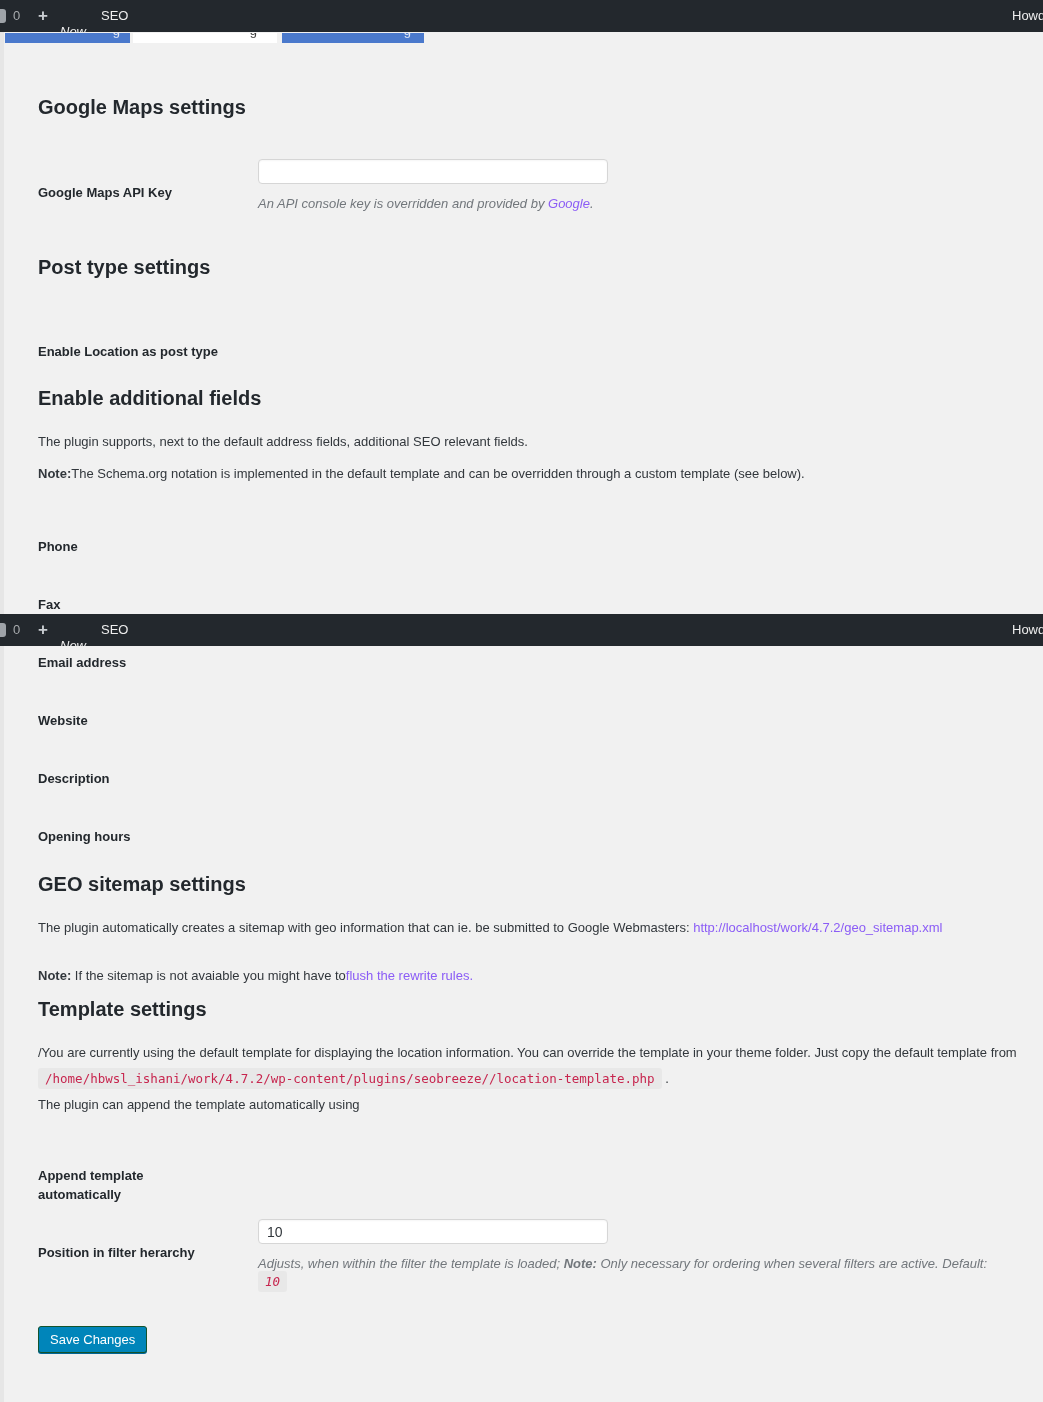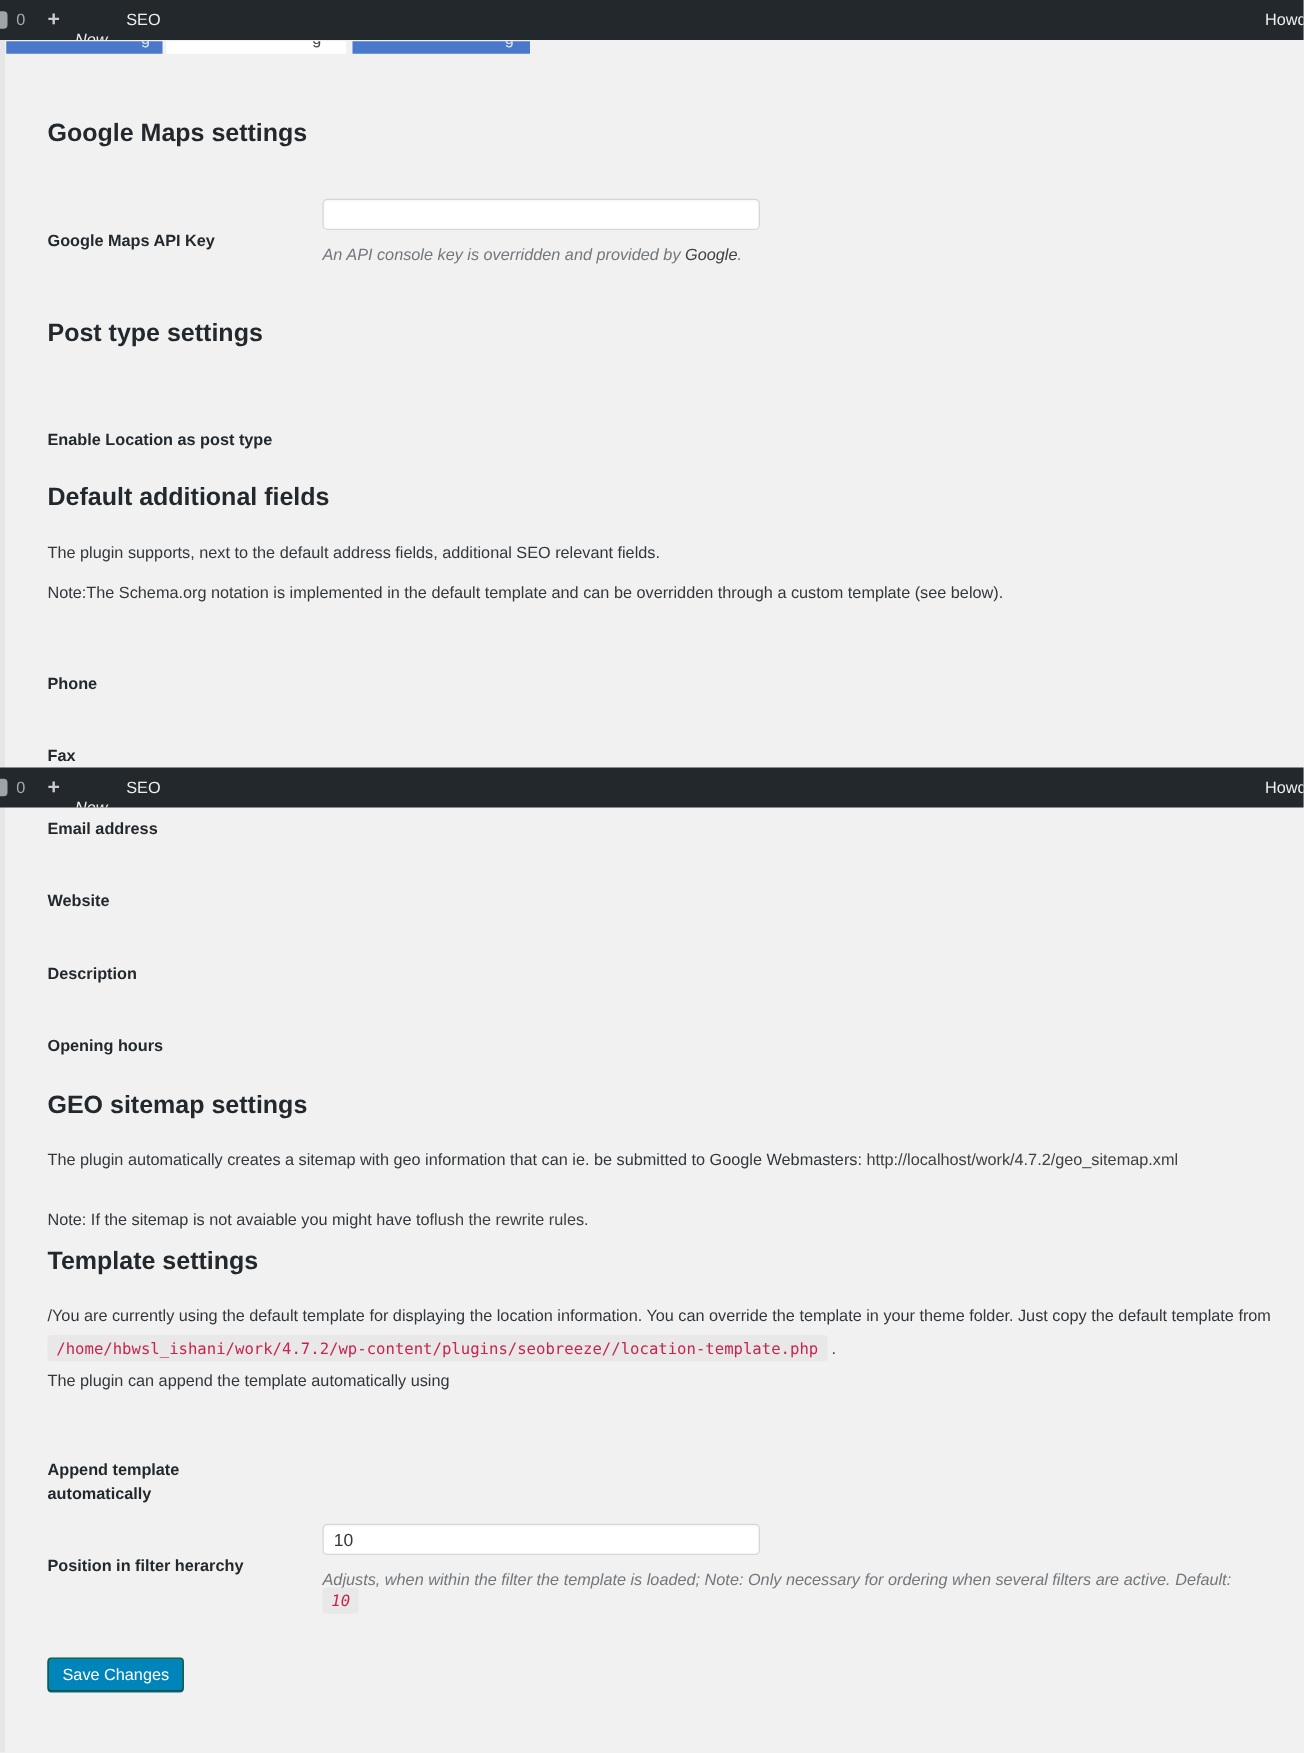--- a/index.html
+++ b/index.html
@@ -34,22 +34,22 @@
   .tab .g{position:absolute;top:-9px;font-size:13px;line-height:13px;}
   .g-light{color:#dfe6f2;}
   .g-dark{color:#444;}
   
   .left-strip{position:absolute;left:0;top:32px;width:4px;height:1370px;background:#e6e6e6;}
   
   .h2{position:absolute;left:38px;font-size:20px;font-weight:bold;color:#23282d;white-space:nowrap;}
   .flabel{position:absolute;left:38px;font-size:13px;font-weight:bold;color:#23282d;line-height:19px;margin-top:20px;}
   .para{position:absolute;left:38px;font-size:13px;color:#32373c;white-space:nowrap;}
   .para-wrap{position:absolute;left:38px;font-size:13px;color:#32373c;line-height:26px;width:1002px;}
-  .bold{font-weight:normal;}
-  .link{color:#404040;text-decoration:none;cursor:pointer;margin-top:44px;}
+  .bold{font-weight:bold;}
+  .link{color:#8b5cf6;text-decoration:none;cursor:pointer;margin-top:44px;}
   .text-input{
     position:absolute;left:258px;width:350px;height:25px;box-sizing:border-box;
     background:#fff;border:1px solid #d6d6d6;border-radius:4px;
     font-family:"Liberation Sans",sans-serif;font-size:14px;color:#32373c;
     padding:0 8px;box-shadow:inset 0 1px 2px rgba(0,0,0,.04);outline:none;
   }
   .help{position:absolute;left:258px;font-size:13px;font-style:italic;color:#72777c;white-space:nowrap;}
   .code{
     font-family:"DejaVu Sans Mono","Liberation Mono",monospace;
     font-size:12.5px;color:#c7254e;background:#e8e8e8;border-radius:3px;
@@ -91,21 +91,21 @@
 
 <div class="flabel" style="top:163px">Google Maps API Key</div>
 <input class="text-input" style="top: 159px;" type="text" value="">
 <div class="help" style="top:196px">
   <span>An API console key is overridden and provided by </span><span class="link">Google</span><span>.</span>
 </div>
 
 <div class="h2" style="top:256px">Post type settings</div>
 <div class="flabel" style="top:322px">Enable Location as post type</div>
 
-<div class="h2" style="top:387px">Default additional fields</div>
+<div class="h2" style="top:387px">Enable additional fields</div>
 <div class="para" style="top:434px">The plugin supports, next to the default address fields, additional SEO relevant fields.</div>
 <div class="para" style="top:466px">
   <span class="bold">Note:</span><span>The Schema.org notation is implemented in the default template and can be overridden through a custom template (see below).</span>
 </div>
 
 <div class="flabel" style="top:517px">Phone</div>
 <div class="flabel" style="top:575px">Fax</div>
 <div class="flabel" style="top:633px;z-index:1">Email address</div>
 <div class="flabel" style="top:691px">Website</div>
 <div class="flabel" style="top:749px">Description</div>

